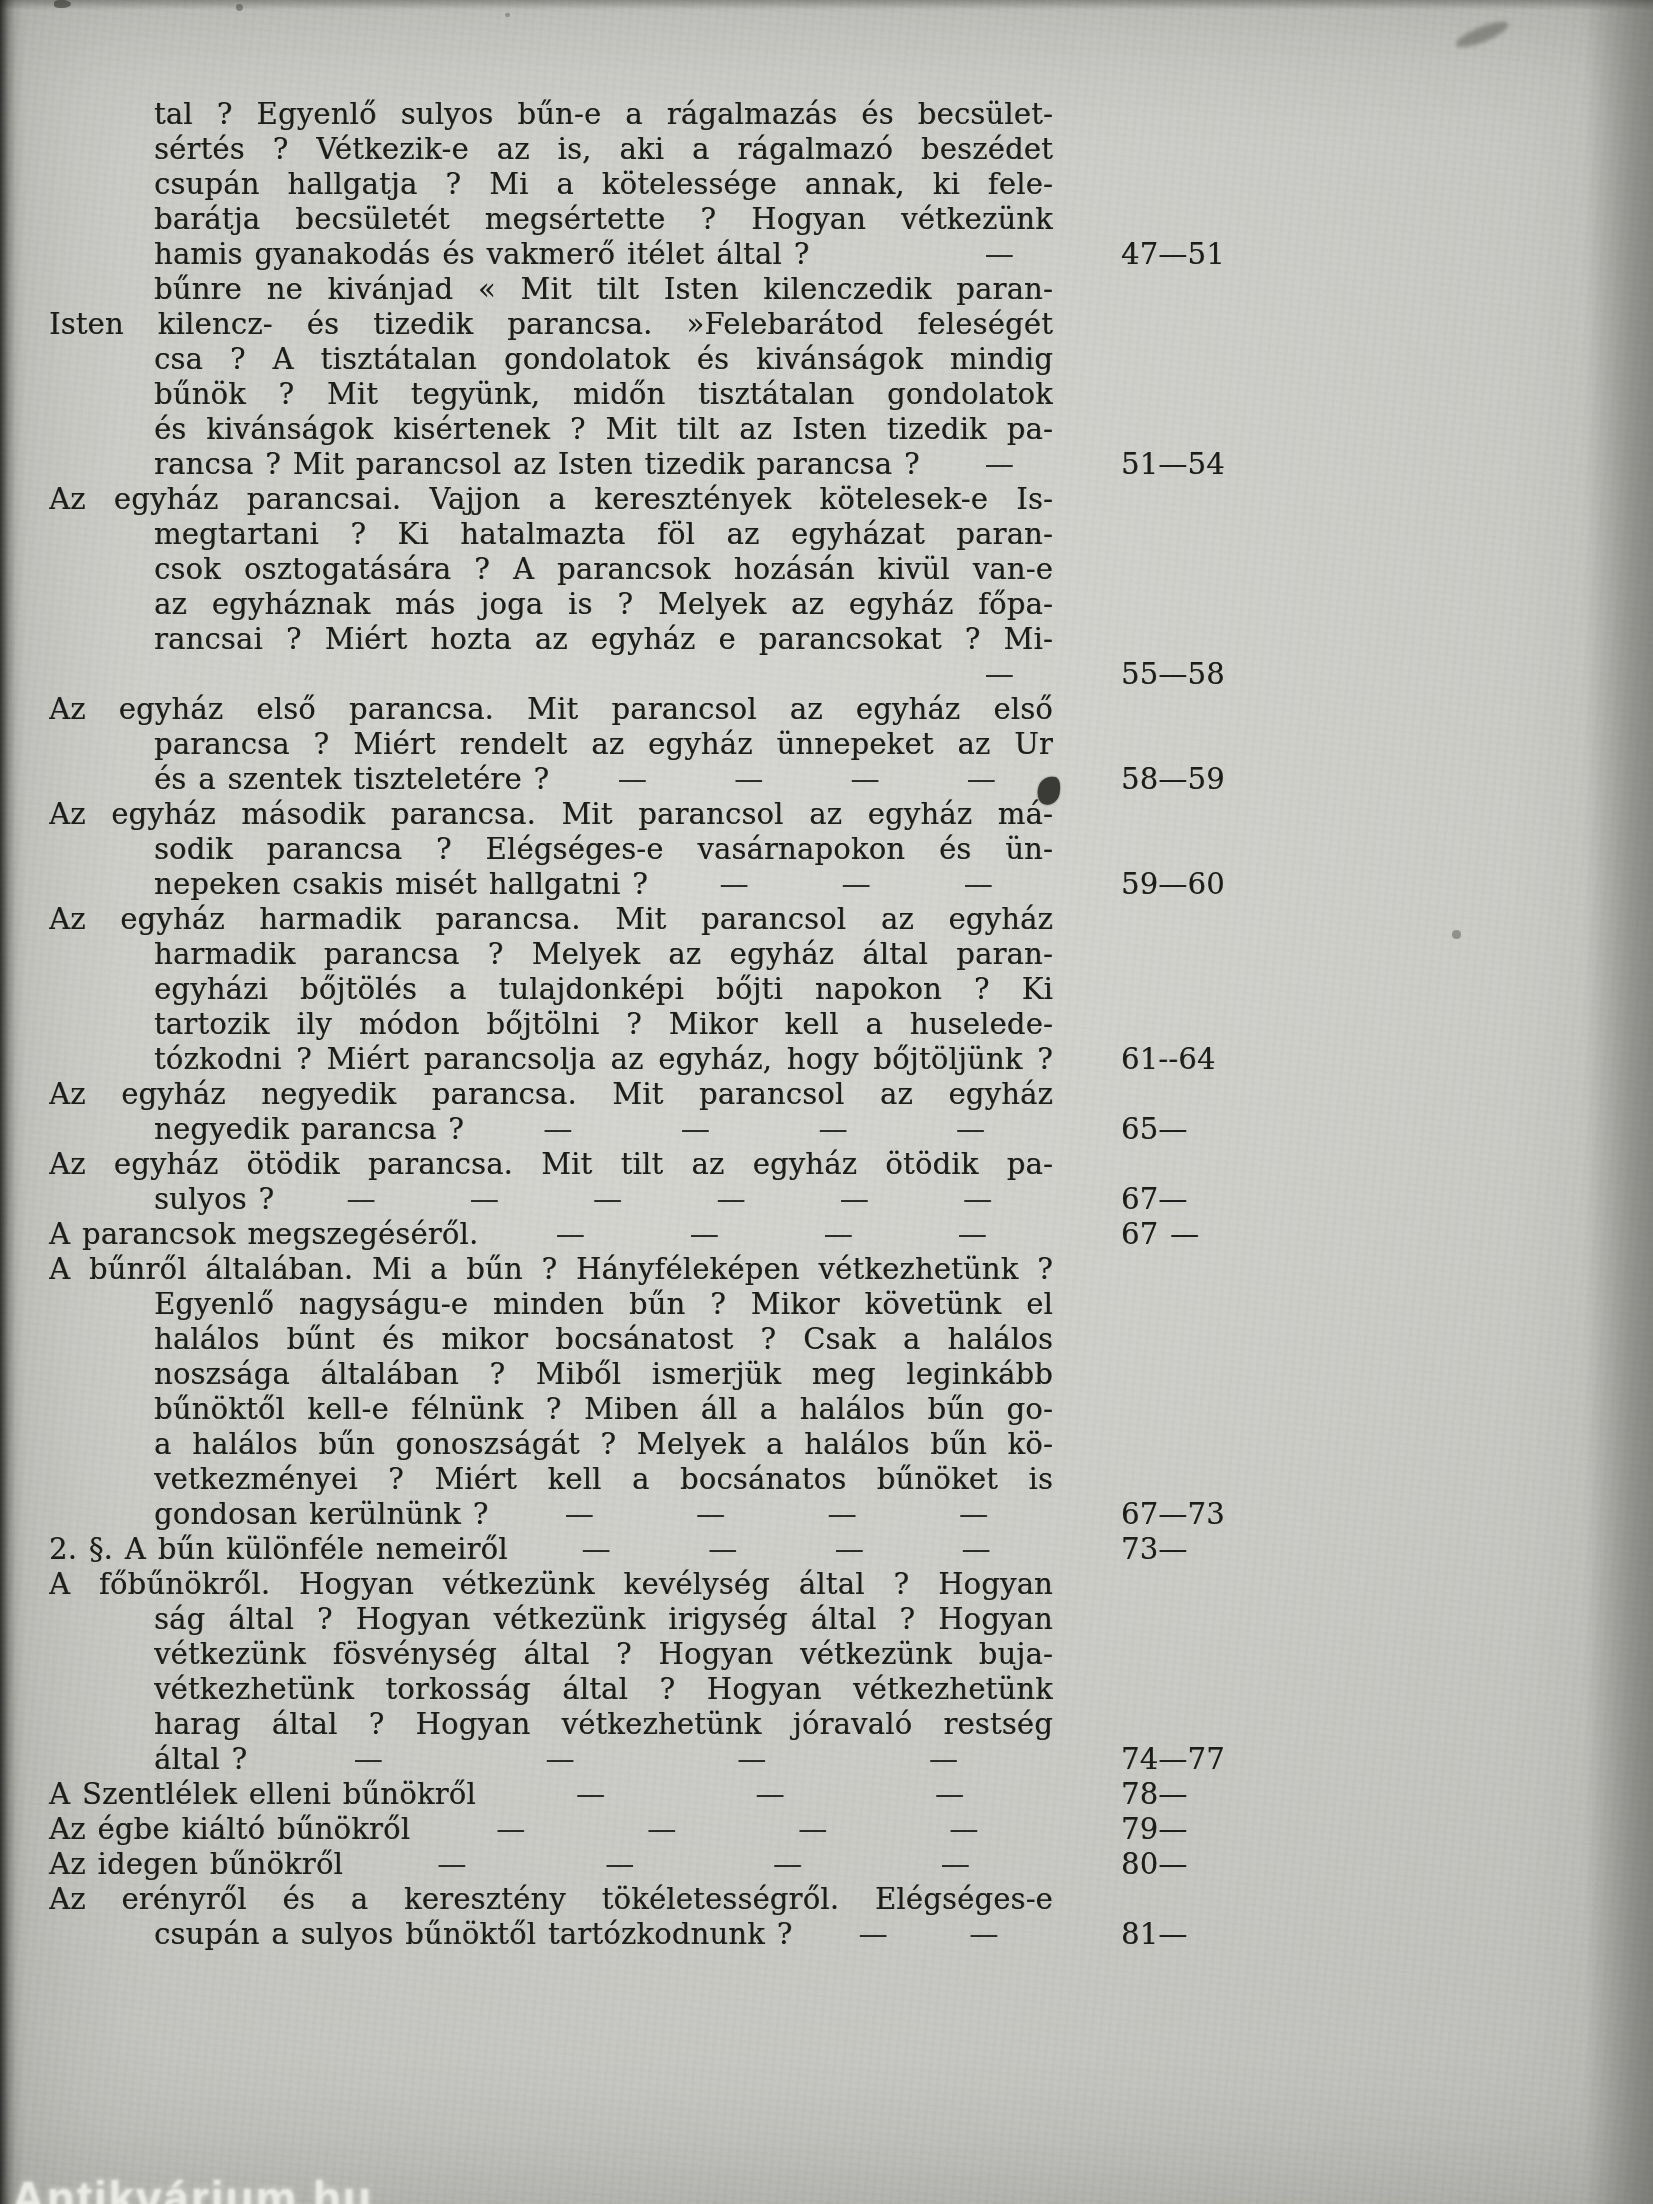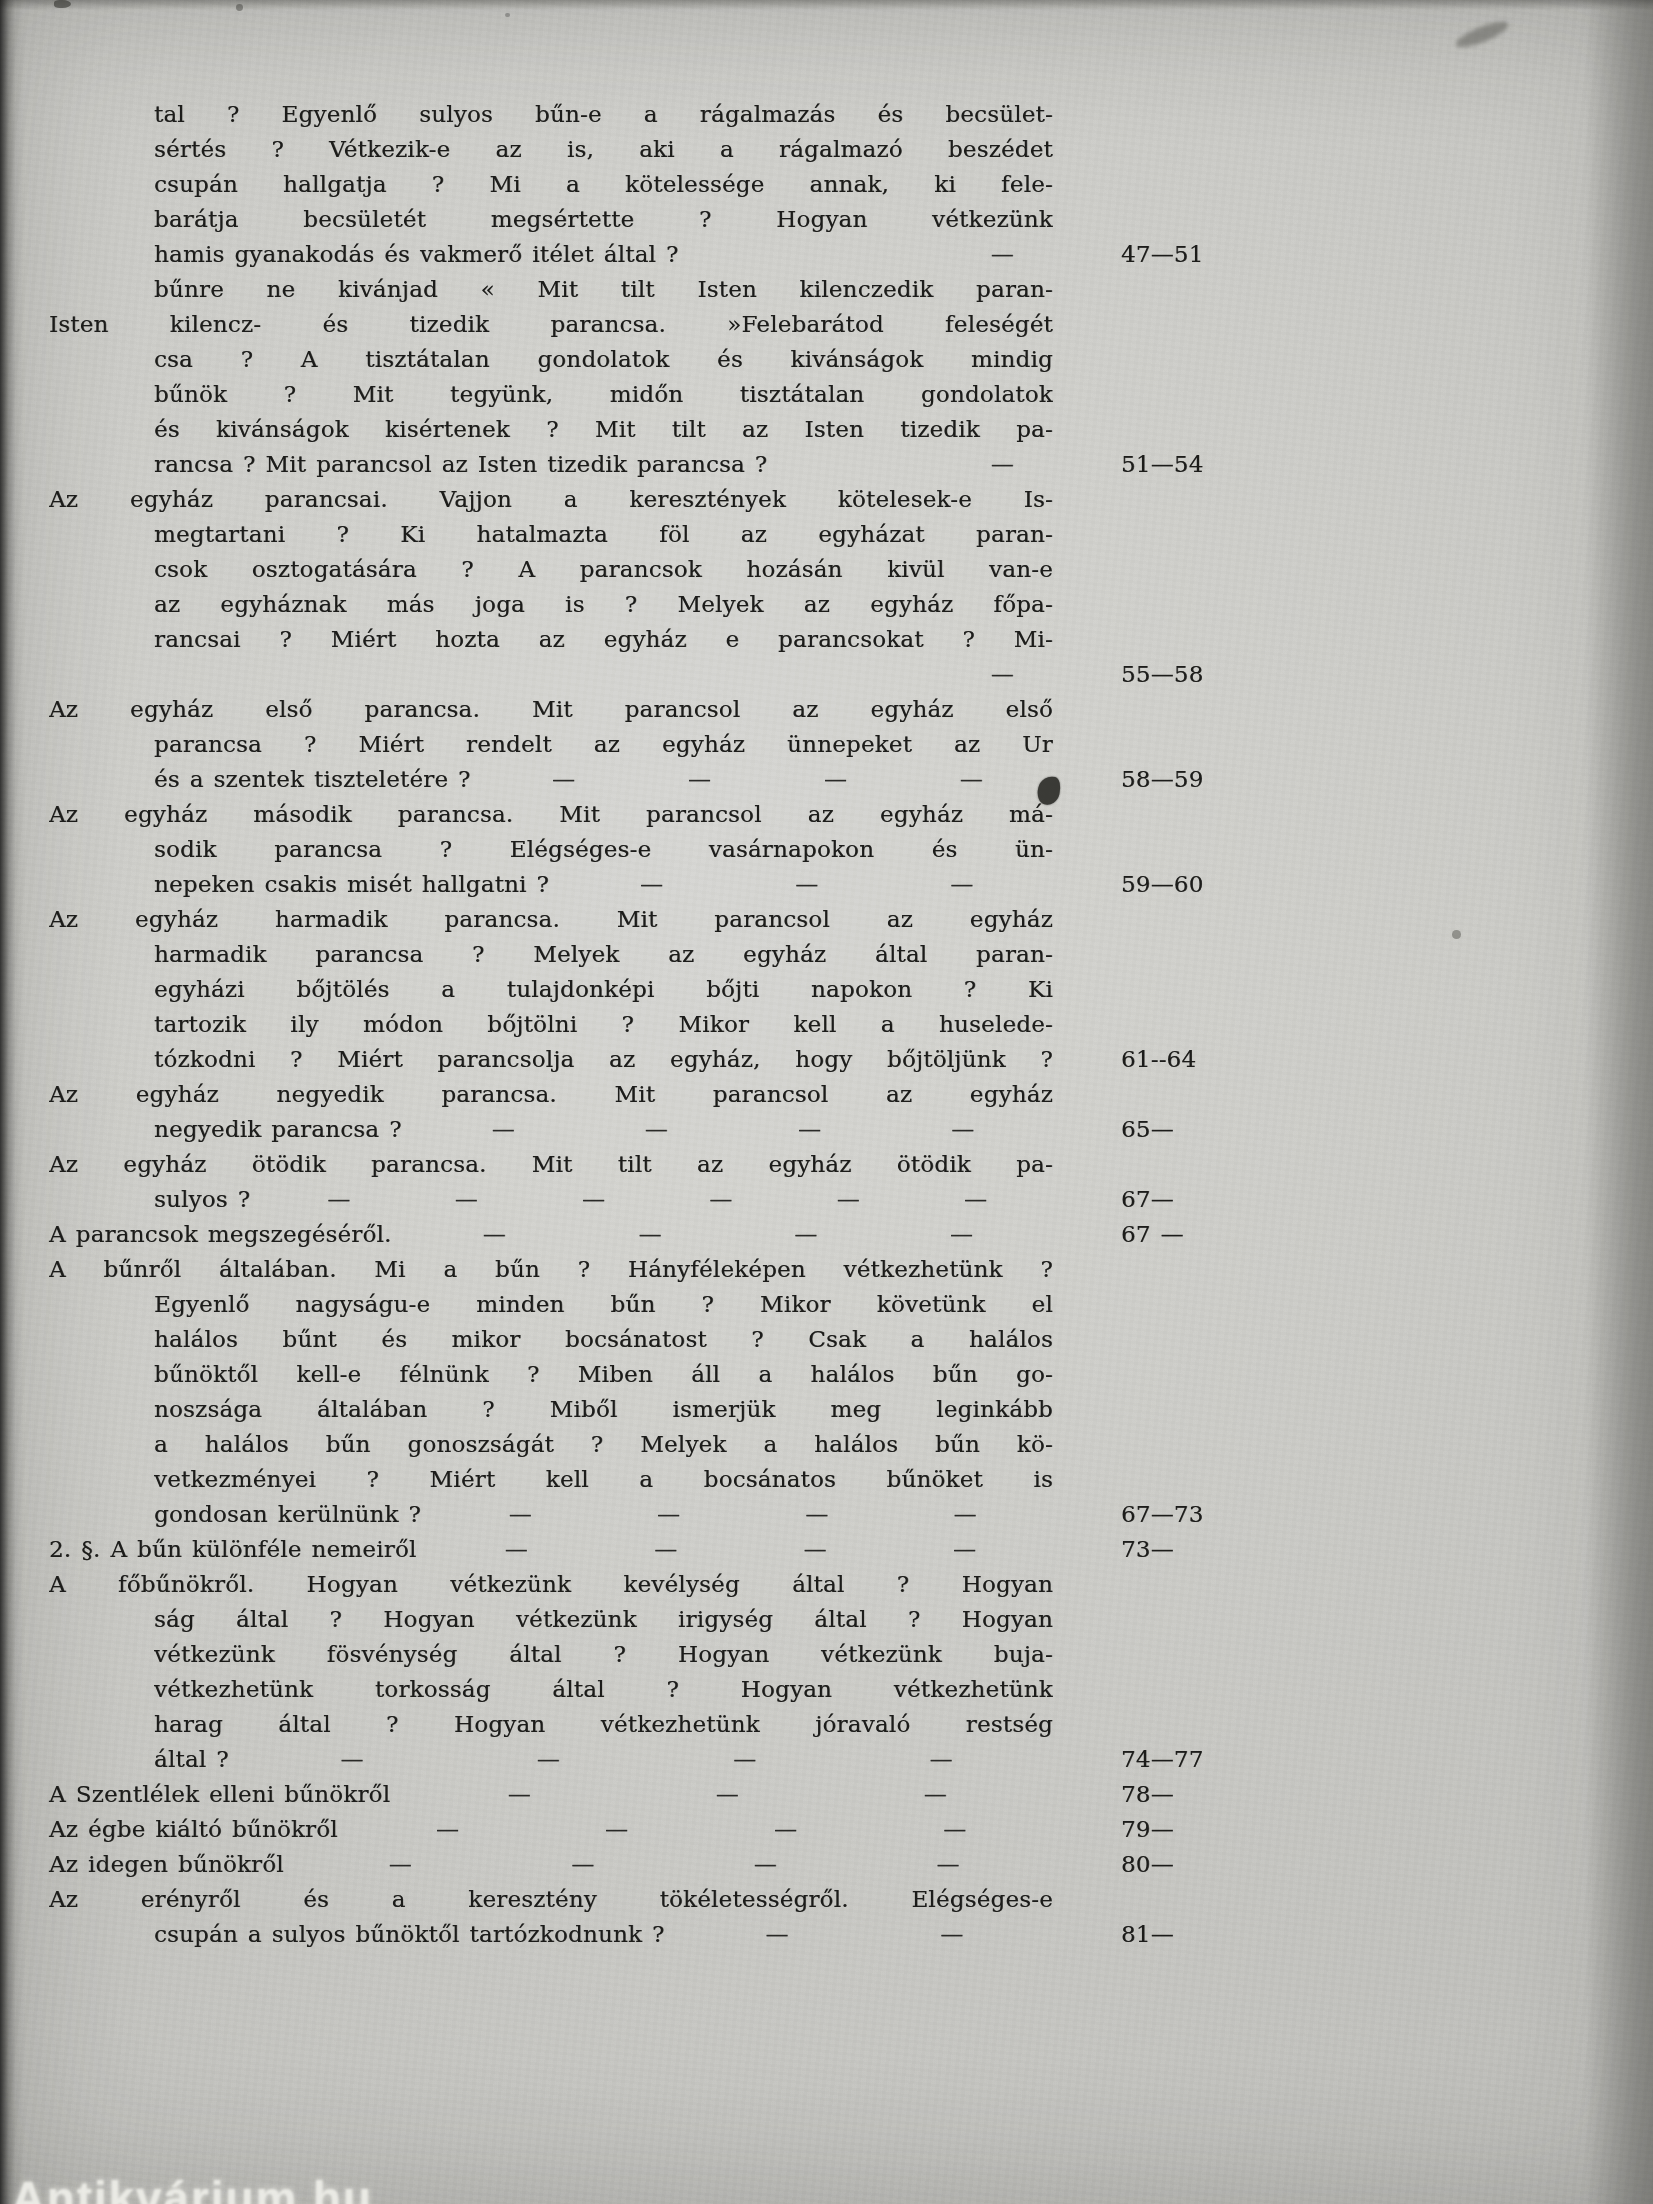--- a/index.html
+++ b/index.html
@@ -56,21 +56,21 @@
     box-shadow: 0 0 1.9px rgba(38,38,34,0.8);
   }
   
   .toc { position: absolute; left: 49px; top: 97px; width: 1004px; }
   .toc-line {
     position: relative;
     display: flex;
     align-items: flex-end;
     height: 35px;
     line-height: 35px;
-    font-size: 23px;
+    font-size: 29px;
     letter-spacing: 0.2px;
     word-spacing: 2.4px;
     box-sizing: border-box;
     white-space: nowrap;
     text-shadow: 0.4px 0.4px 0.6px rgba(28,28,26,0.55);
   }
   .toc-line.cont { padding-left: 105px; }
   .toc-line.fill .t {
     flex: 1;
     white-space: normal;
@@ -263,24 +263,24 @@
       <div class="toc-line fill">
         <span class="t">A bűnről általában. Mi a bűn ? Hányféleképen vétkezhetünk ?</span>
       </div>
       <div class="toc-line cont fill">
         <span class="t">Egyenlő nagyságu-e minden bűn ? Mikor követünk el</span>
       </div>
       <div class="toc-line cont fill">
         <span class="t">halálos bűnt és mikor bocsánatost ? Csak a halálos</span>
       </div>
       <div class="toc-line cont fill">
+        <span class="t">noszsága általában ? Miből ismerjük meg leginkább</span>
+      </div>
+      <div class="toc-line cont fill">
         <span class="t">bűnöktől kell-e félnünk ? Miben áll a halálos bűn go-</span>
-      </div>
-      <div class="toc-line cont fill">
-        <span class="t">noszsága általában ? Miből ismerjük meg leginkább</span>
       </div>
       <div class="toc-line cont fill">
         <span class="t">a halálos bűn gonoszságát ? Melyek a halálos bűn kö-</span>
       </div>
       <div class="toc-line cont fill">
         <span class="t">vetkezményei ? Miért kell a bocsánatos bűnöket is</span>
       </div>
       <div class="toc-line cont">
         <span class="t">gondosan kerülnünk ?</span>
         <span class="leader">

